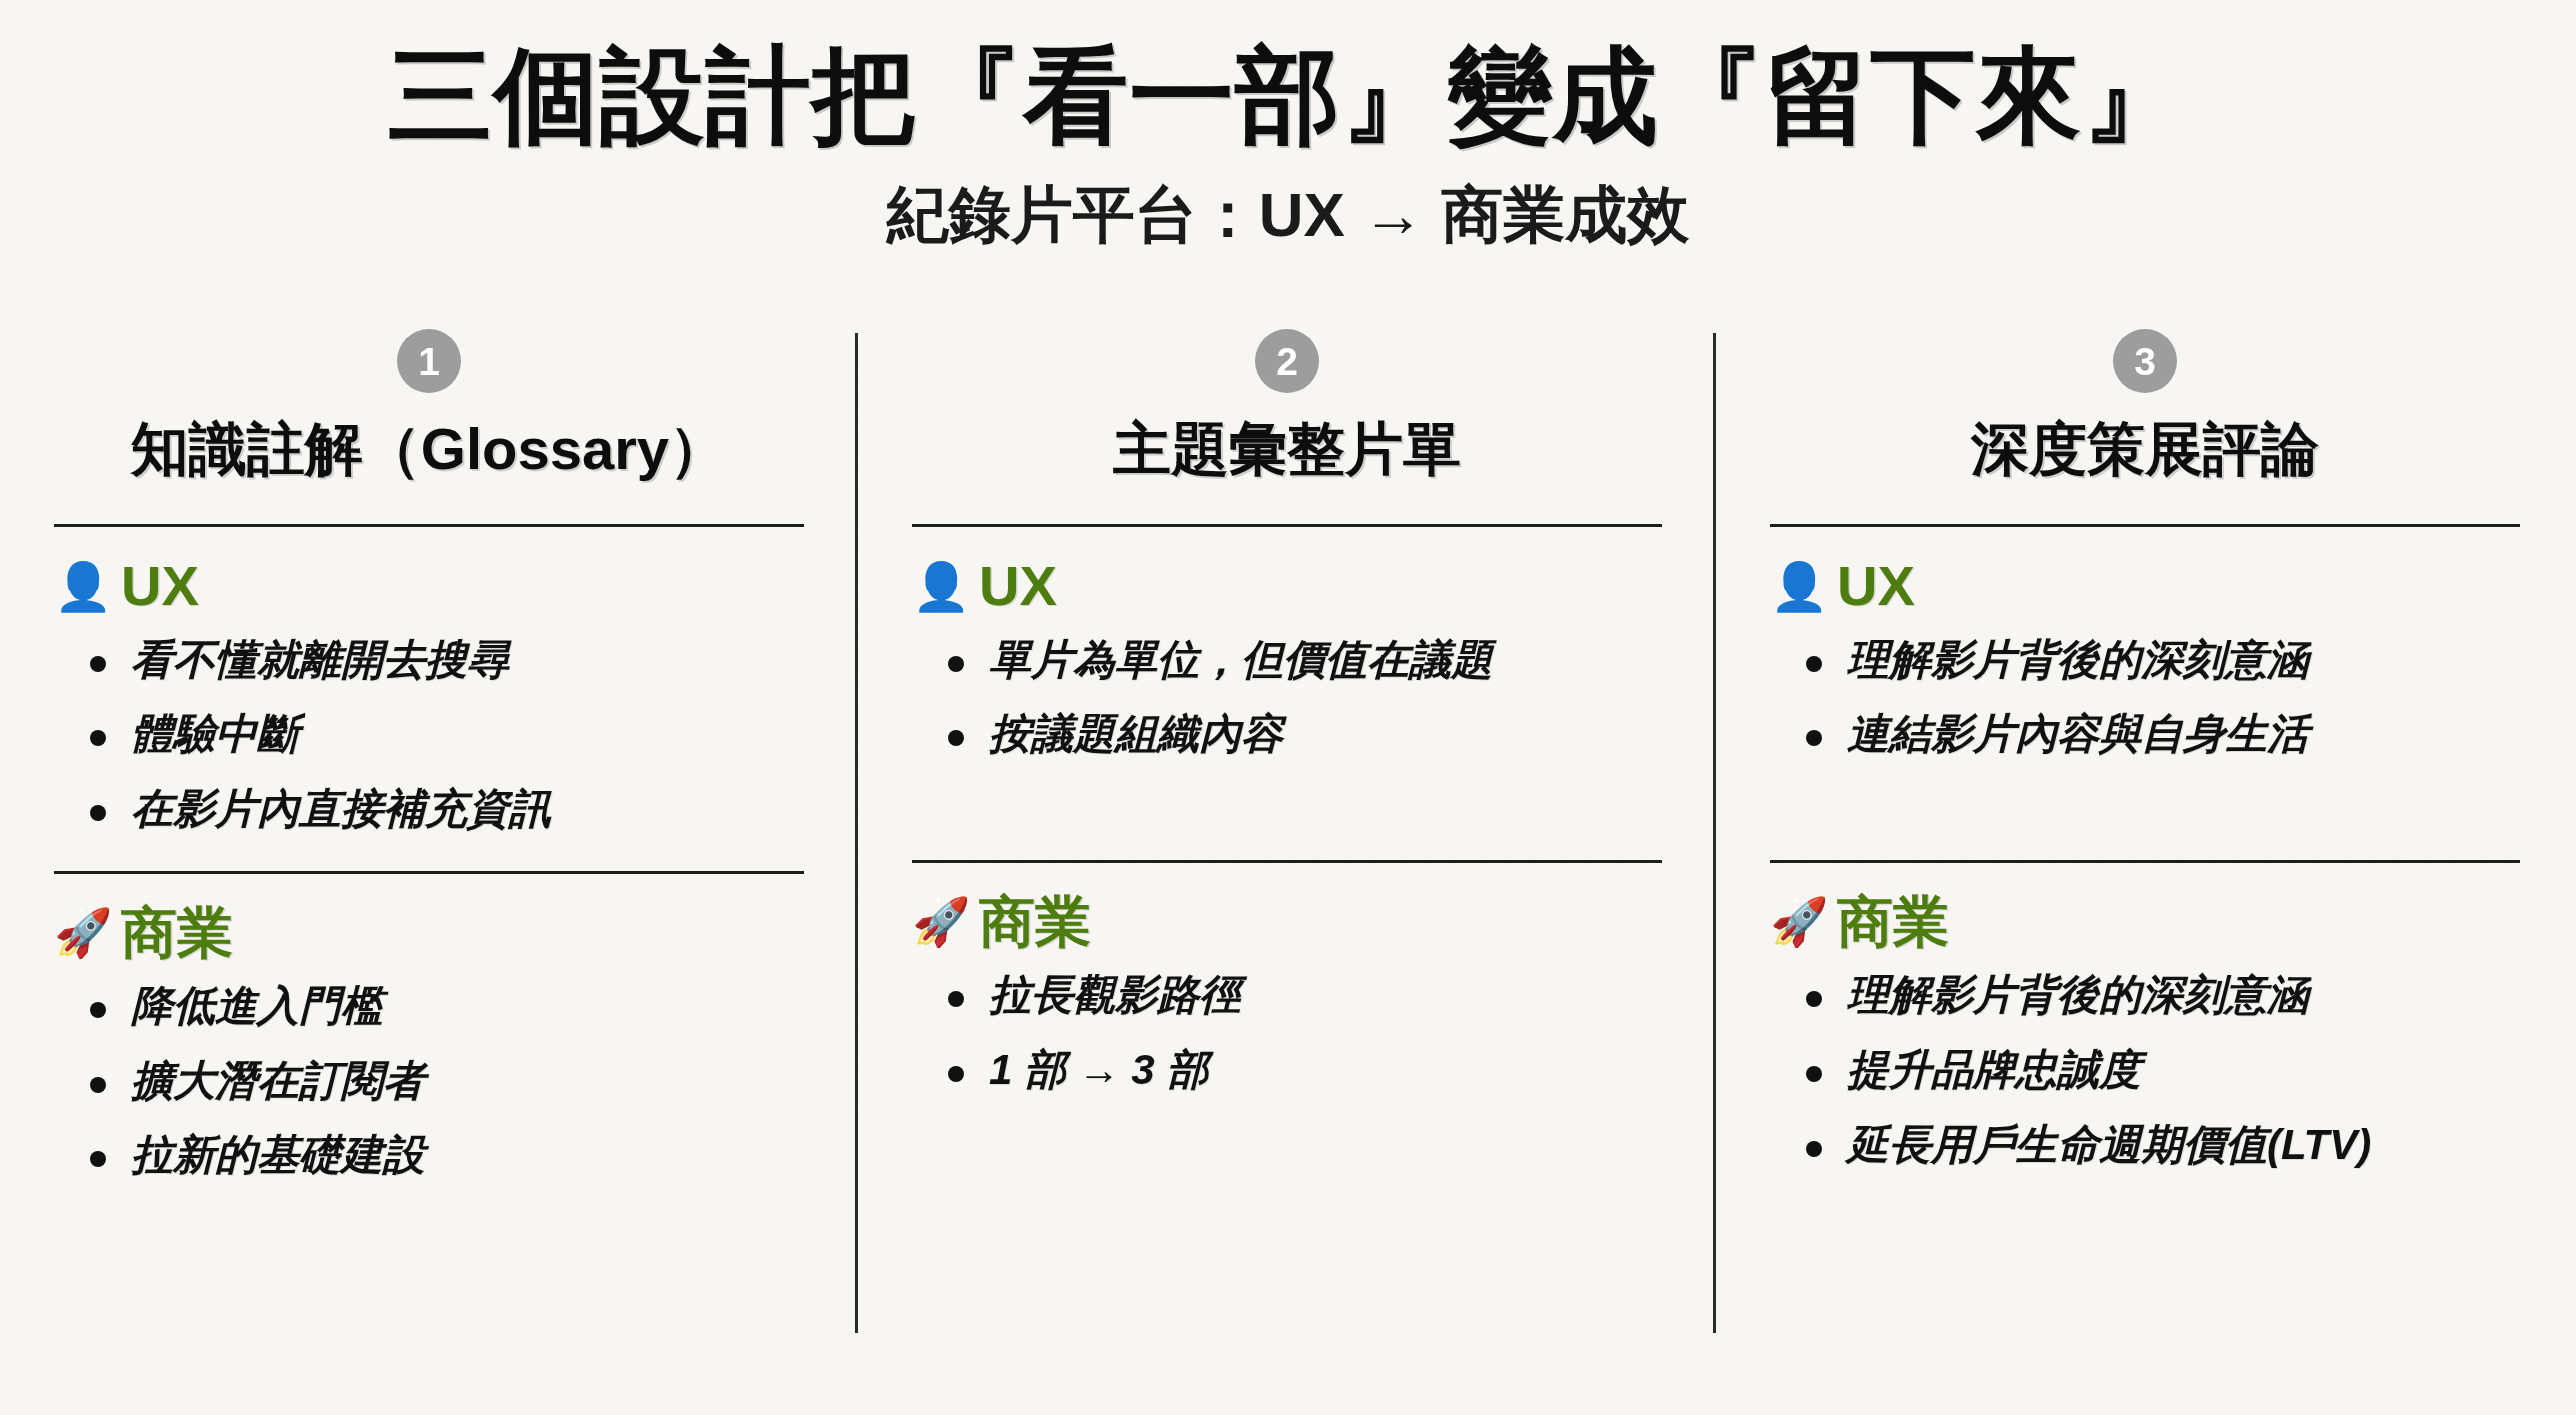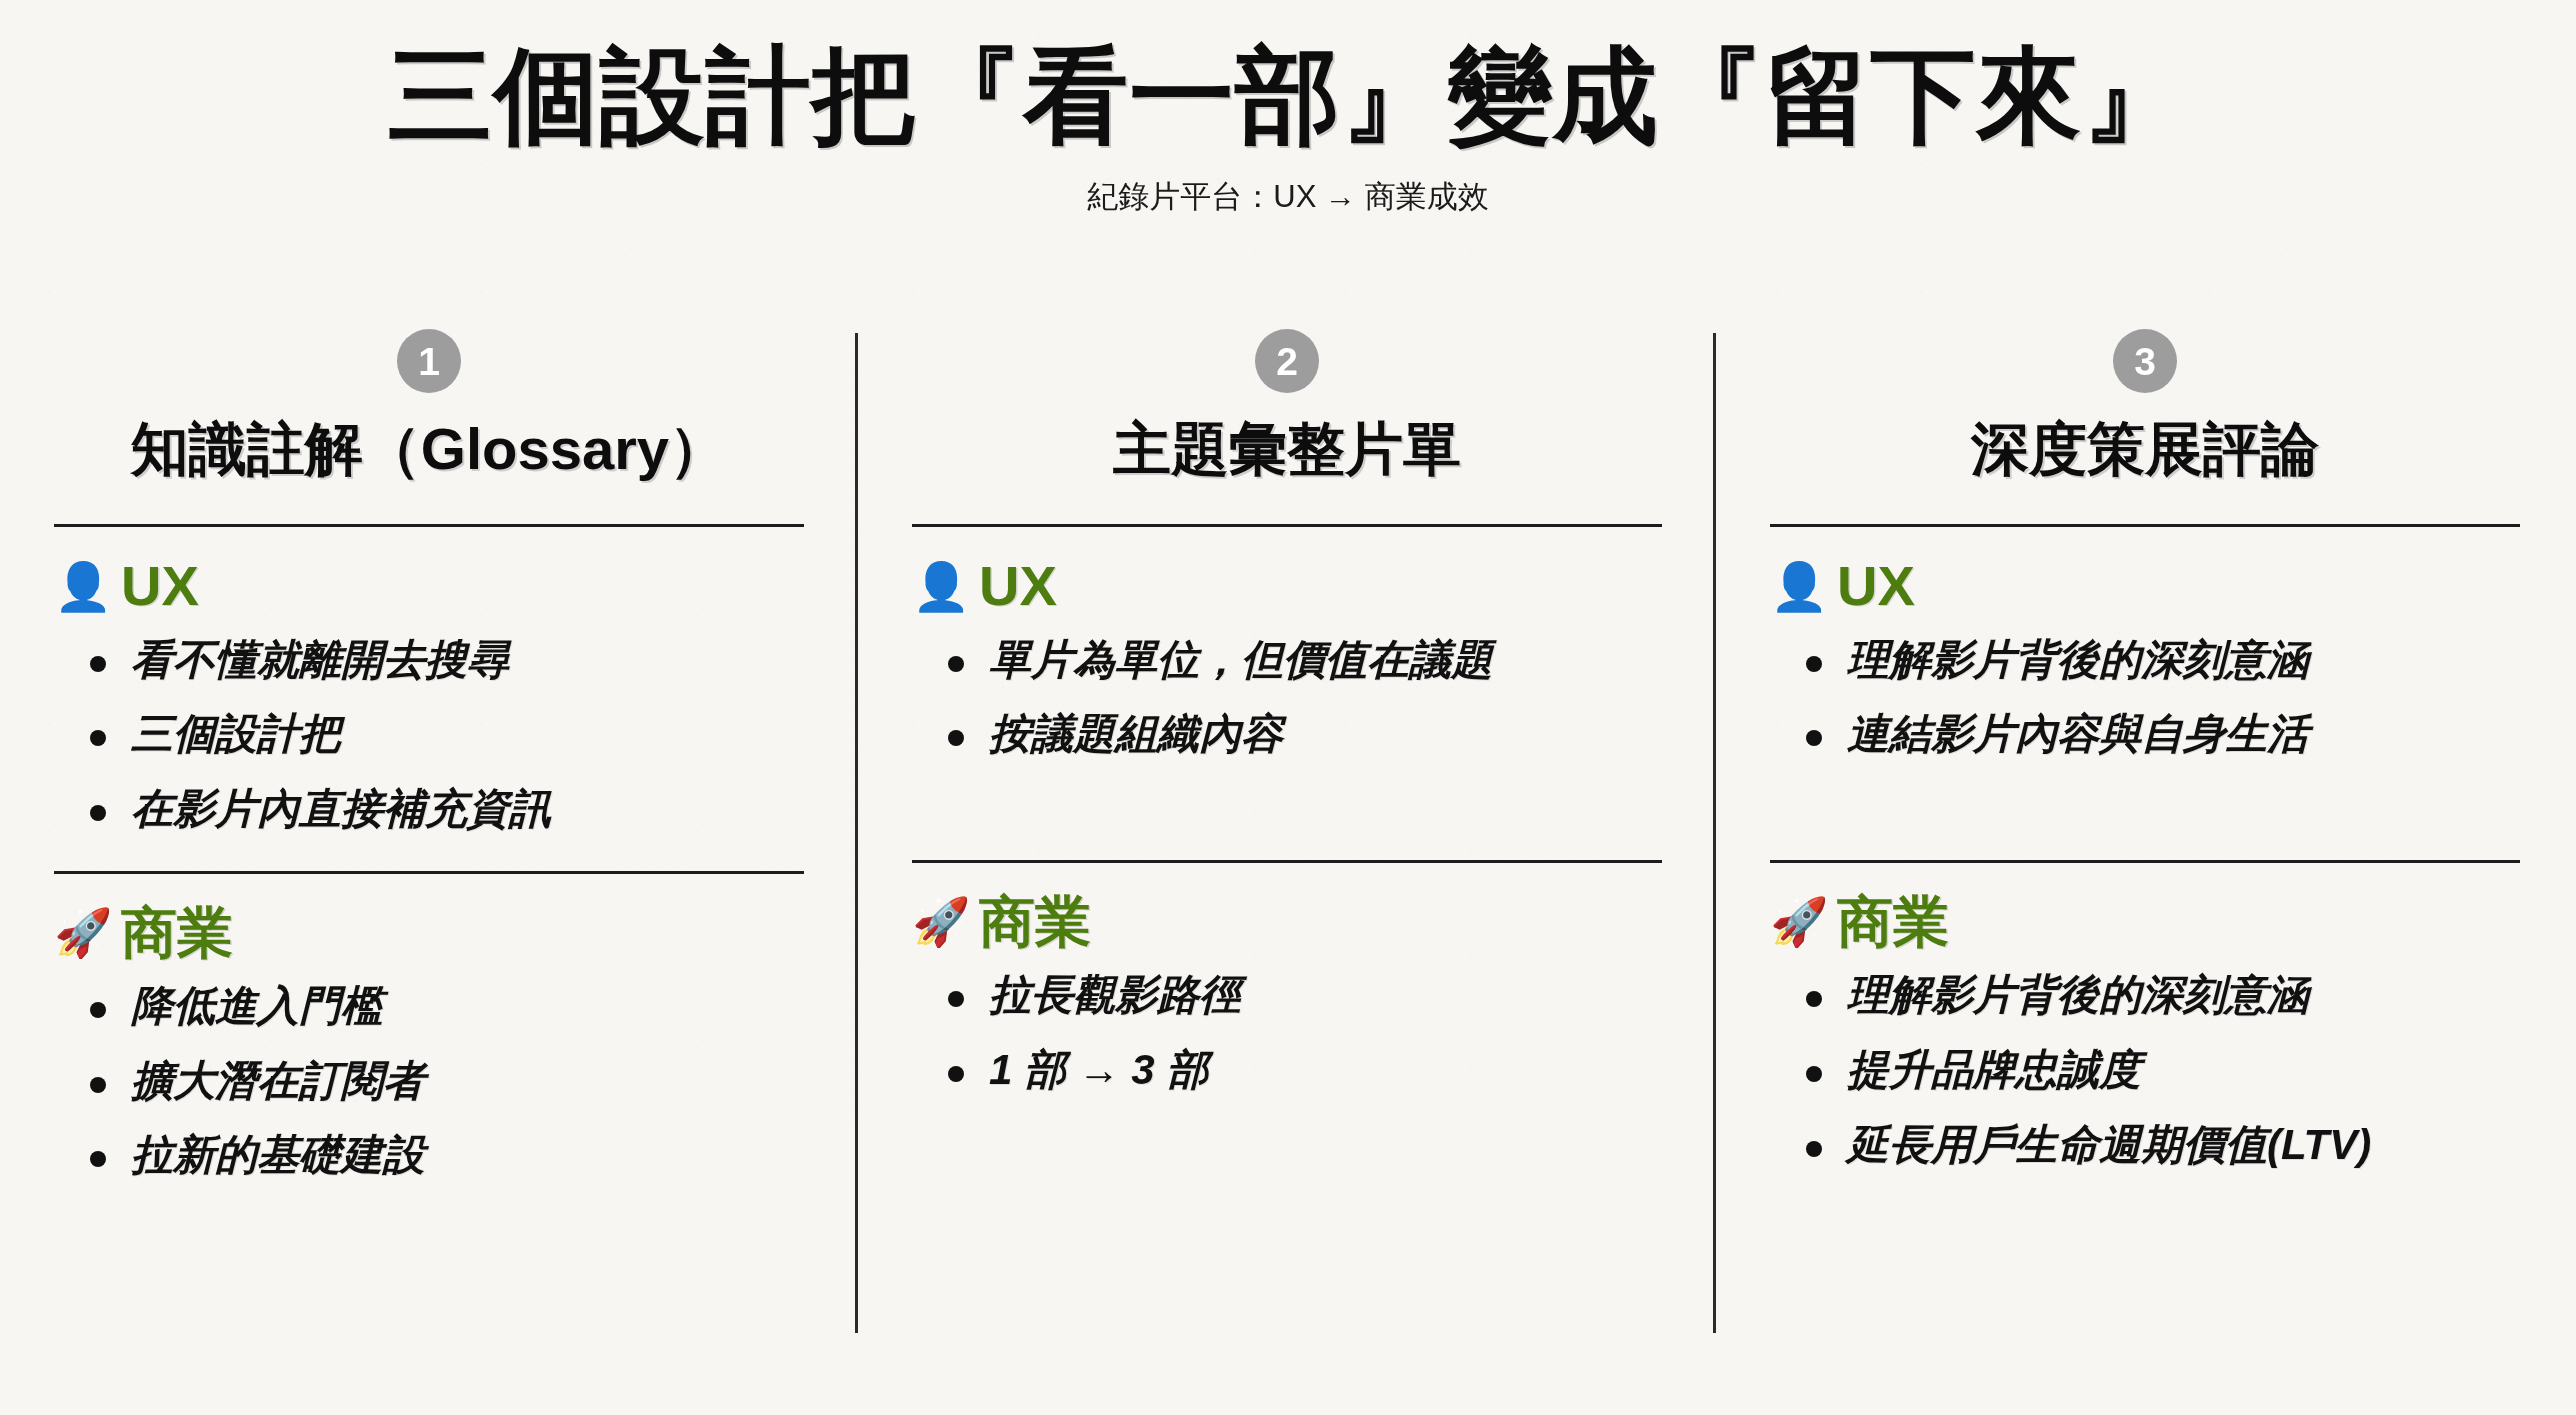--- a/index.html
+++ b/index.html
@@ -49,22 +49,22 @@
   .slide-title {
     font-size: 105px;
     font-weight: 800;
     letter-spacing: 0.9px;
     line-height: 1.18;
     color: #0d0d0d;
     margin: 0;
     text-shadow: 1.9px 1.9px 0 rgba(0,0,0,0.18);
   }
   .slide-subtitle {
-    font-size: 31px;
-    font-weight: 400;
+    font-size: 62px;
+    font-weight: 700;
     color: #1b1b1b;
     margin: 20.6px 0 0 0;
     line-height: 1.2;
   }
 
   
   .columns {
     position: absolute;
     top: 329px;
     left: 0;
@@ -203,21 +203,21 @@
       <h2 class="col-title">知識註解（Glossary）</h2>
       <div class="rule"></div>
 
       <div class="section">
         <div class="section-head">
           <span class="section-icon">👤</span>
           <span class="section-label">UX</span>
         </div>
         <ul class="bullets">
           <li>看不懂就離開去搜尋</li>
-          <li>三個設計把</li>
+          <li>體驗中斷</li>
           <li>在影片內直接補充資訊</li>
         </ul>
       </div>
 
       <div class="section-rule"></div>
 
       <div class="section">
         <div class="section-head">
           <span class="section-icon">🚀</span>
           <span class="section-label">商業</span>

